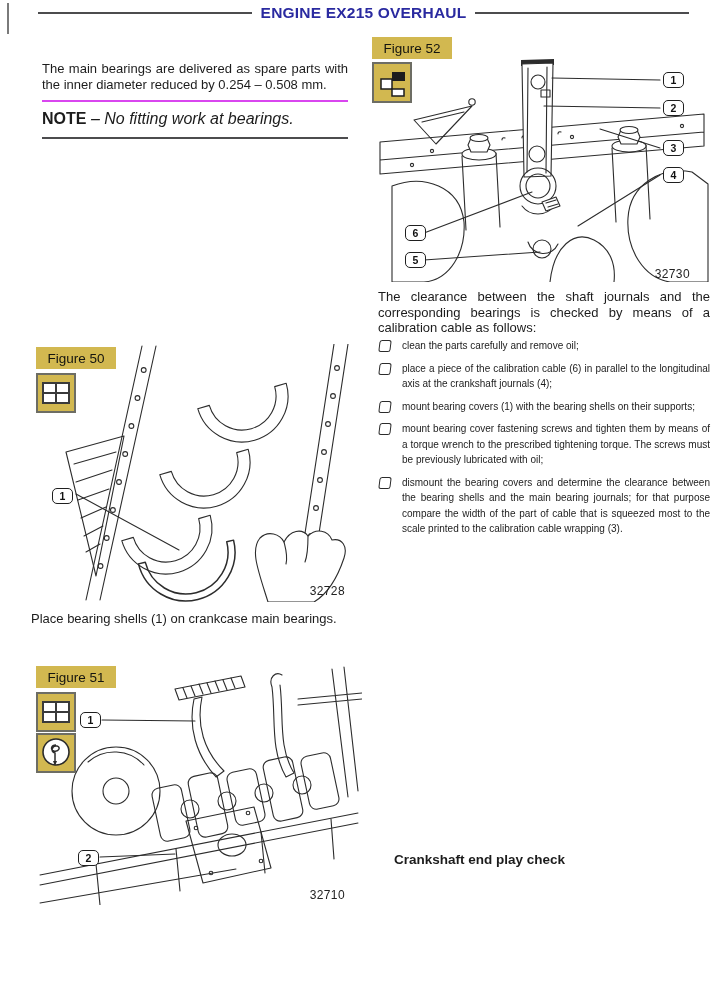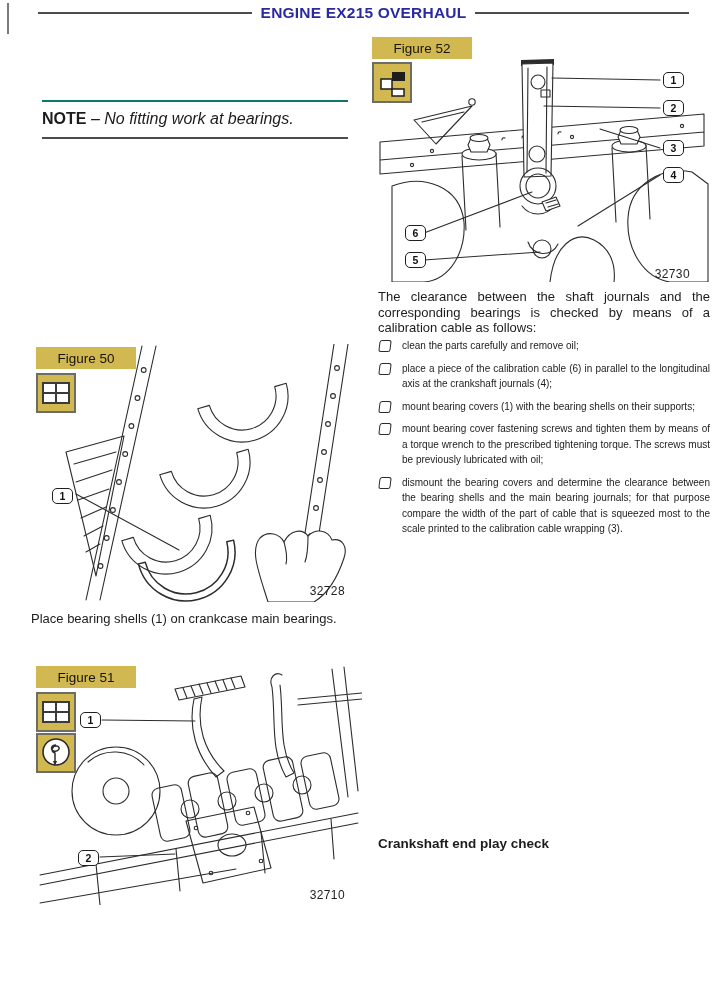--- a/index.html
+++ b/index.html
@@ -9,54 +9,55 @@
   .abs{position:absolute;}
   .edge-mark{position:absolute;left:7px;top:3px;width:2px;height:31px;background:#7a7a7a;}
 
   
   .hdr{position:absolute;left:38px;right:36px;top:4px;display:flex;align-items:center;gap:9px;justify-content:flex-end;}
   .hdr .rule{flex:1;height:0;border-top:2px solid #4c4c4e;}
   .hdr h1{margin:0;font-size:15.5px;font-weight:bold;color:var(--blue);white-space:nowrap;letter-spacing:.2px;}
 
   h2.sec{margin:0;font-size:14.5px;font-weight:bold;letter-spacing:.1px;}
   .body-txt{margin:0;font-size:13px;line-height:15.6px;text-align:justify;}
-  .note{border-top:2px solid #0f766e;border-bottom:2px solid #4c4c4e;padding:8px 0 9px;}
+  .note{border-top:2px solid #d946ef;border-bottom:2px solid #4c4c4e;padding:8px 0 9px;}
   .note .lbl{font-weight:bold;}
   .note .txt{font-style:italic;}
 
   .fig{position:absolute;}
-  .figlabel{position:absolute;left:0;top:3px;width:100px;height:22px;background:var(--gold);
+  .figlabel{position:absolute;left:0;top:3px;width:80px;height:22px;background:var(--gold);
             display:flex;align-items:center;justify-content:center;font-size:13.5px;color:#15150f;}
   .iconbox{position:absolute;left:0;width:40px;height:40px;background:var(--gold);
            border:2px solid #6d6d64;box-sizing:border-box;display:flex;align-items:center;justify-content:center;}
   .callout{position:absolute;width:21px;height:16px;background:#fff;border:1.6px solid #1f1f1f;border-radius:5px;
            box-sizing:border-box;display:flex;align-items:center;justify-content:center;
            font-size:10.5px;font-weight:bold;color:#111;z-index:3;}
   .figref{position:absolute;font-size:12px;color:#222;letter-spacing:.4px;}
   .lineart{position:absolute;left:0;top:0;}
 
   .checklist{list-style:none;margin:0;padding:0;}
   .checklist li{position:relative;padding-left:24px;margin-bottom:7px;font-size:10px;line-height:15.5px;text-align:justify;}
   .cb{position:absolute;left:1px;top:2px;width:10px;height:10px;border:1.7px solid #2b2b2b;border-radius:2.5px;
       transform:skewX(-7deg);background:#fff;}
-  h3.sub{margin:0;font-size:13.5px;font-weight:bold;}
+  h3.sub{margin:16px;font-size:13.5px;font-weight:bold;}
 </style>
 </head>
 <body>
 
 <div class="page">
   <div class="edge-mark"></div>
 
   <div class="hdr">
     <span class="rule"></span>
     <h1>ENGINE EX215 OVERHAUL</h1>
     <span class="rule"></span>
   </div>
 
 
+  <p class="body-txt abs" style="left:42px;top:61px;width:306px;">The main bearings are delivered as spare parts with the inner diameter reduced by 0.254 – 0.508 mm.</p>
 
   <div class="note abs" style="left:42px;top:100px;width:306px;">
     <span class="lbl">NOTE</span>
     <span class="txt">– No fitting work at bearings.</span>
   </div>
 
   <div class="fig" style="left:36px;top:344px;width:326px;height:258px;">
     <svg class="lineart" width="326" height="258" viewBox="0 0 326 258">
       <g stroke="#2c2c2c" fill="none" stroke-width="1.1" stroke-linecap="round" stroke-linejoin="round">
         <path d="M106,2 L50,256 M120,2 L64,256"></path>

